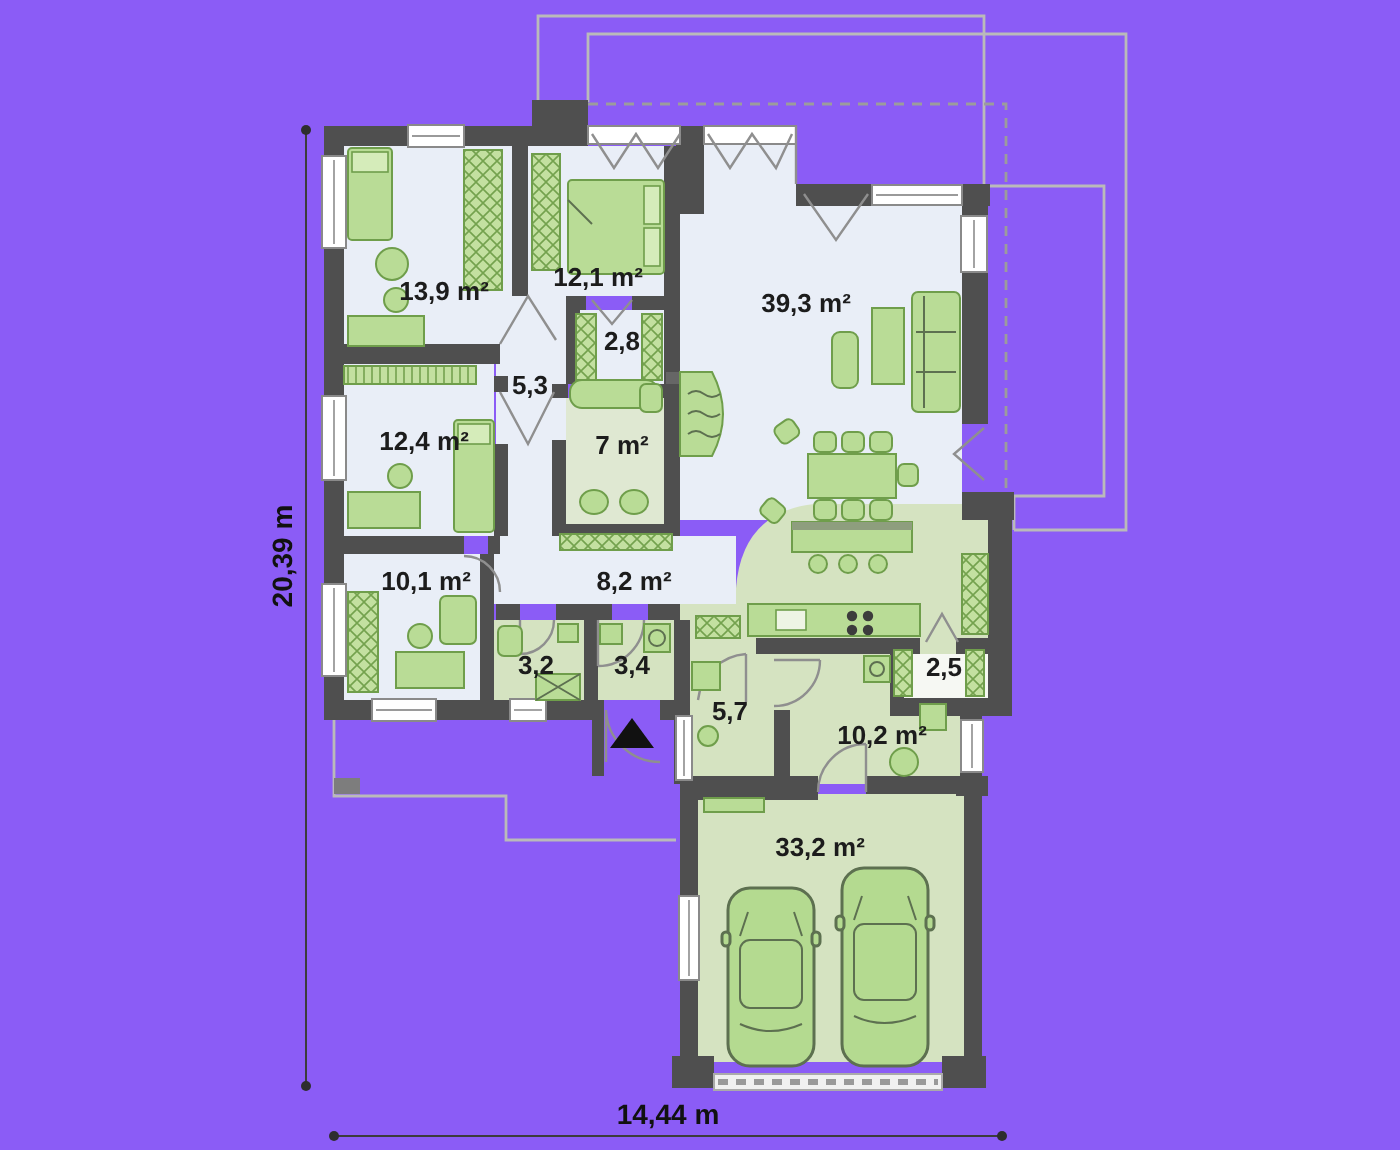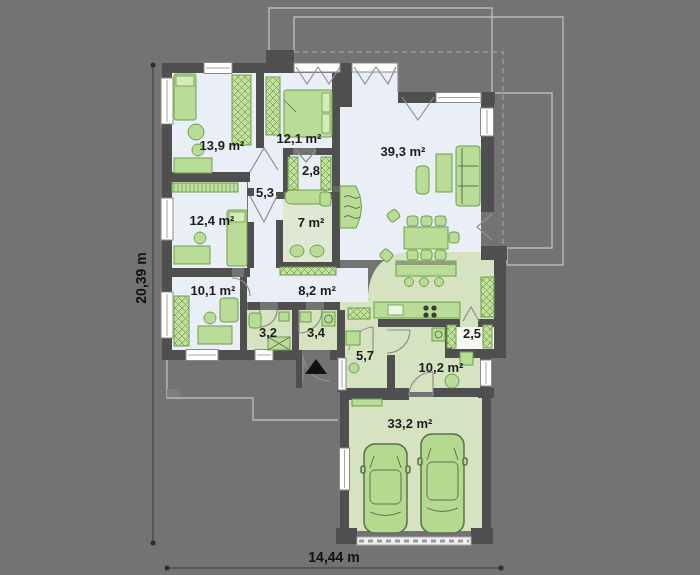--- a/index.html
+++ b/index.html
@@ -1,16 +1,16 @@
 <!DOCTYPE html>
 <html style="--wall: #4f4f4f; --floor-main: #e9eef7; --floor-service: #d5e3c1; --floor-bath: #dfe8d2; --furniture: #b9dc96; --furniture-stroke: #6f9e4b;"><head>
 <meta charset="utf-8">
 <style>
   html,body{margin:0;padding:0;background:#fff;}
-  .stage{position:relative;width:700px;height:575px;background:#737373;overflow:hidden;
+  .stage{position:relative;width:700px;height:575px;background:#8b5cf6;overflow:hidden;
          font-family:"Liberation Sans",sans-serif;}
   svg{position:absolute;left:0;top:0;}
   .wall{fill:var(--wall,#4f4f4f);}
   .floor-main{fill:var(--floor-main,#e9eef7);}
   .floor-service{fill:var(--floor-service,#d5e3c1);}
   .floor-bath{fill:var(--floor-bath,#dfe8d2);}
   .floor-white{fill:#f6f8f3;}
   .furn{fill:var(--furniture,#b9dc96);stroke:var(--furniture-stroke,#6f9e4b);stroke-width:1;}
   .furnx{fill:url(#patX);stroke:var(--furniture-stroke,#6f9e4b);stroke-width:1;}
   .furnv{fill:url(#patV);stroke:var(--furniture-stroke,#6f9e4b);stroke-width:1;}

